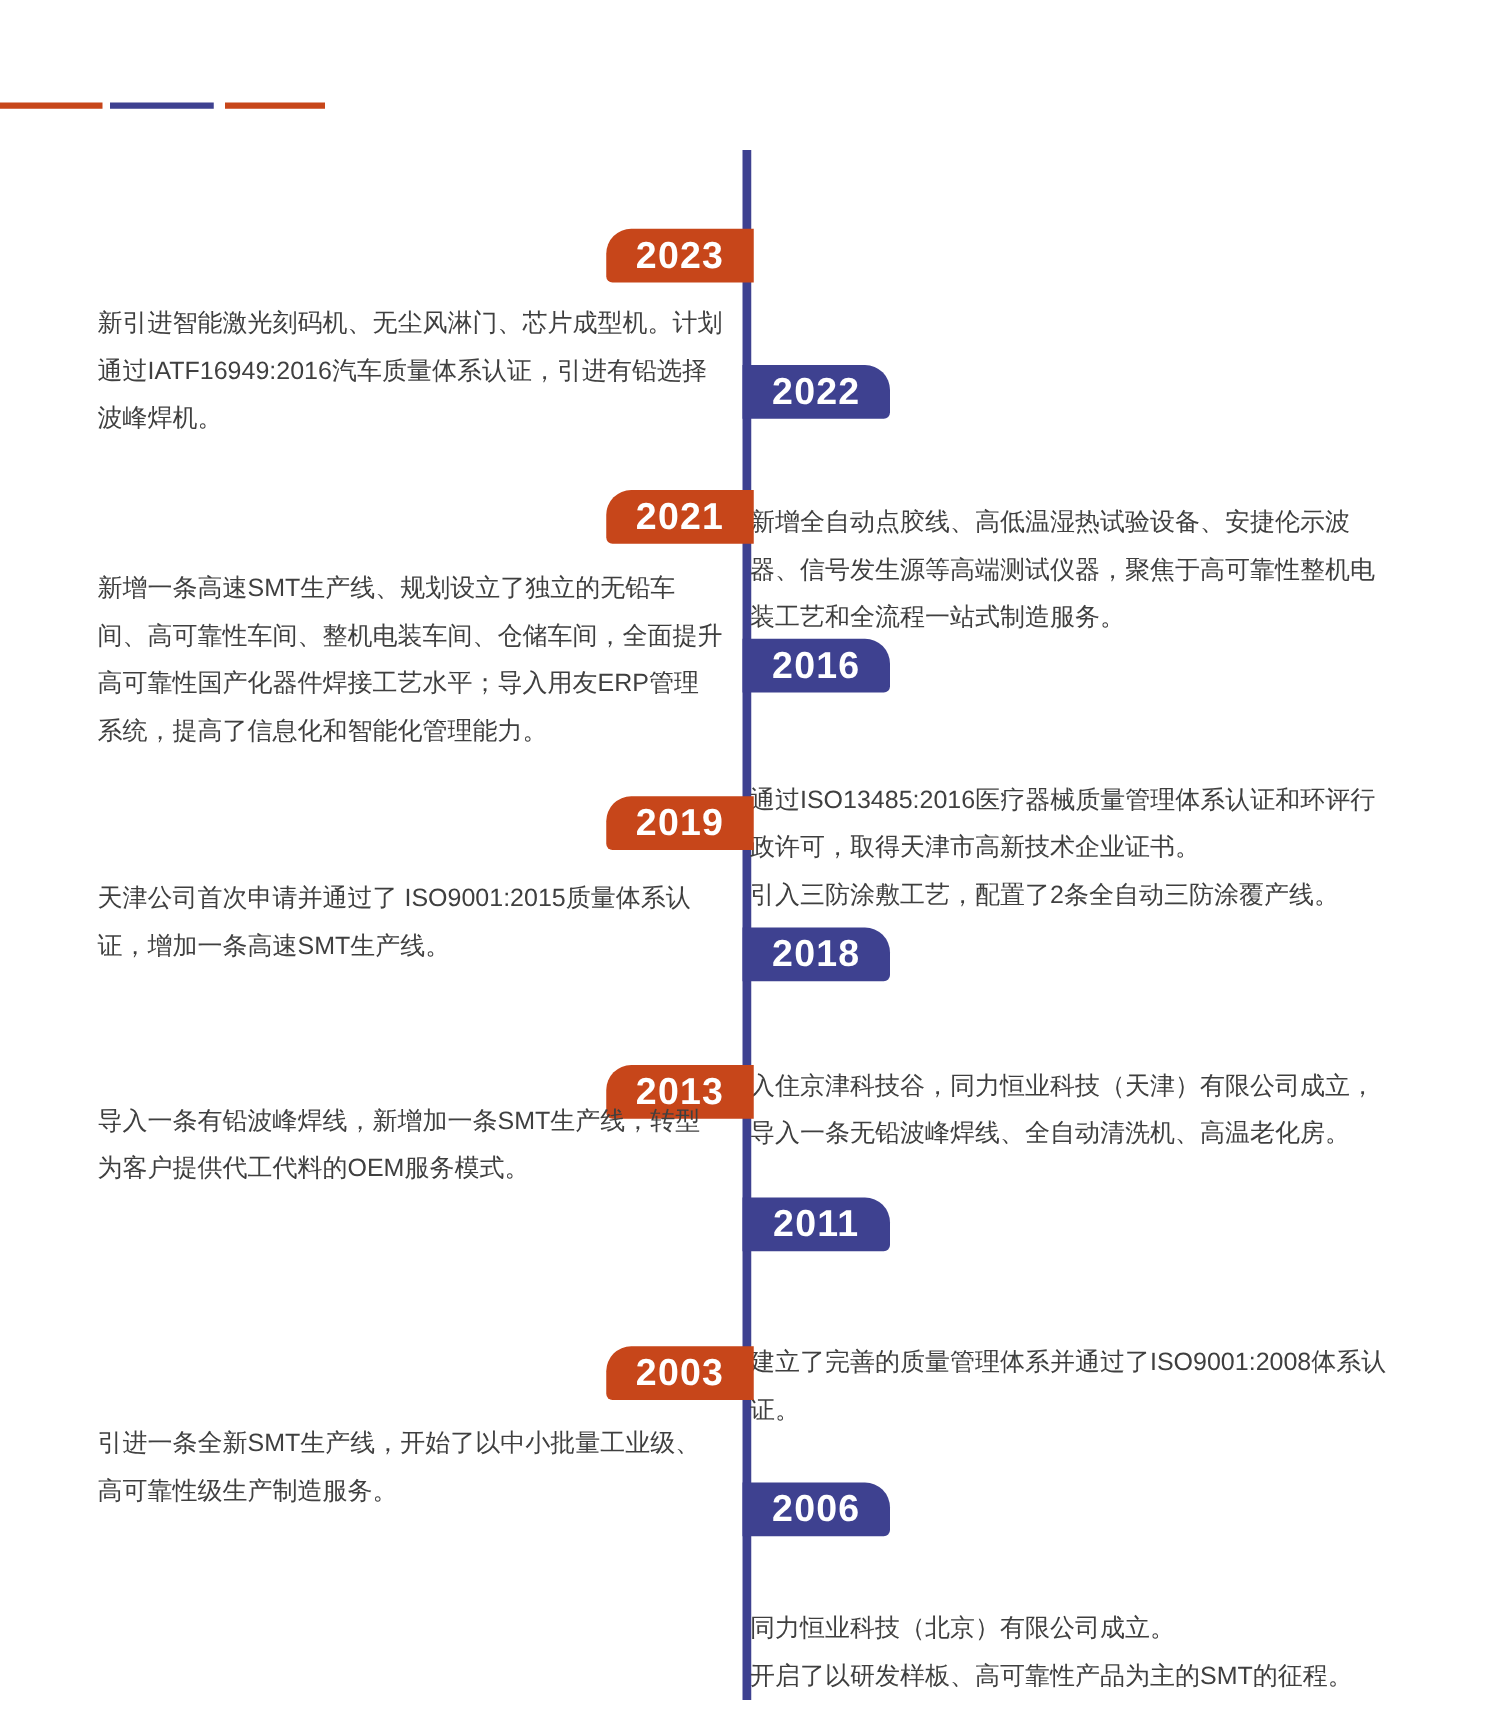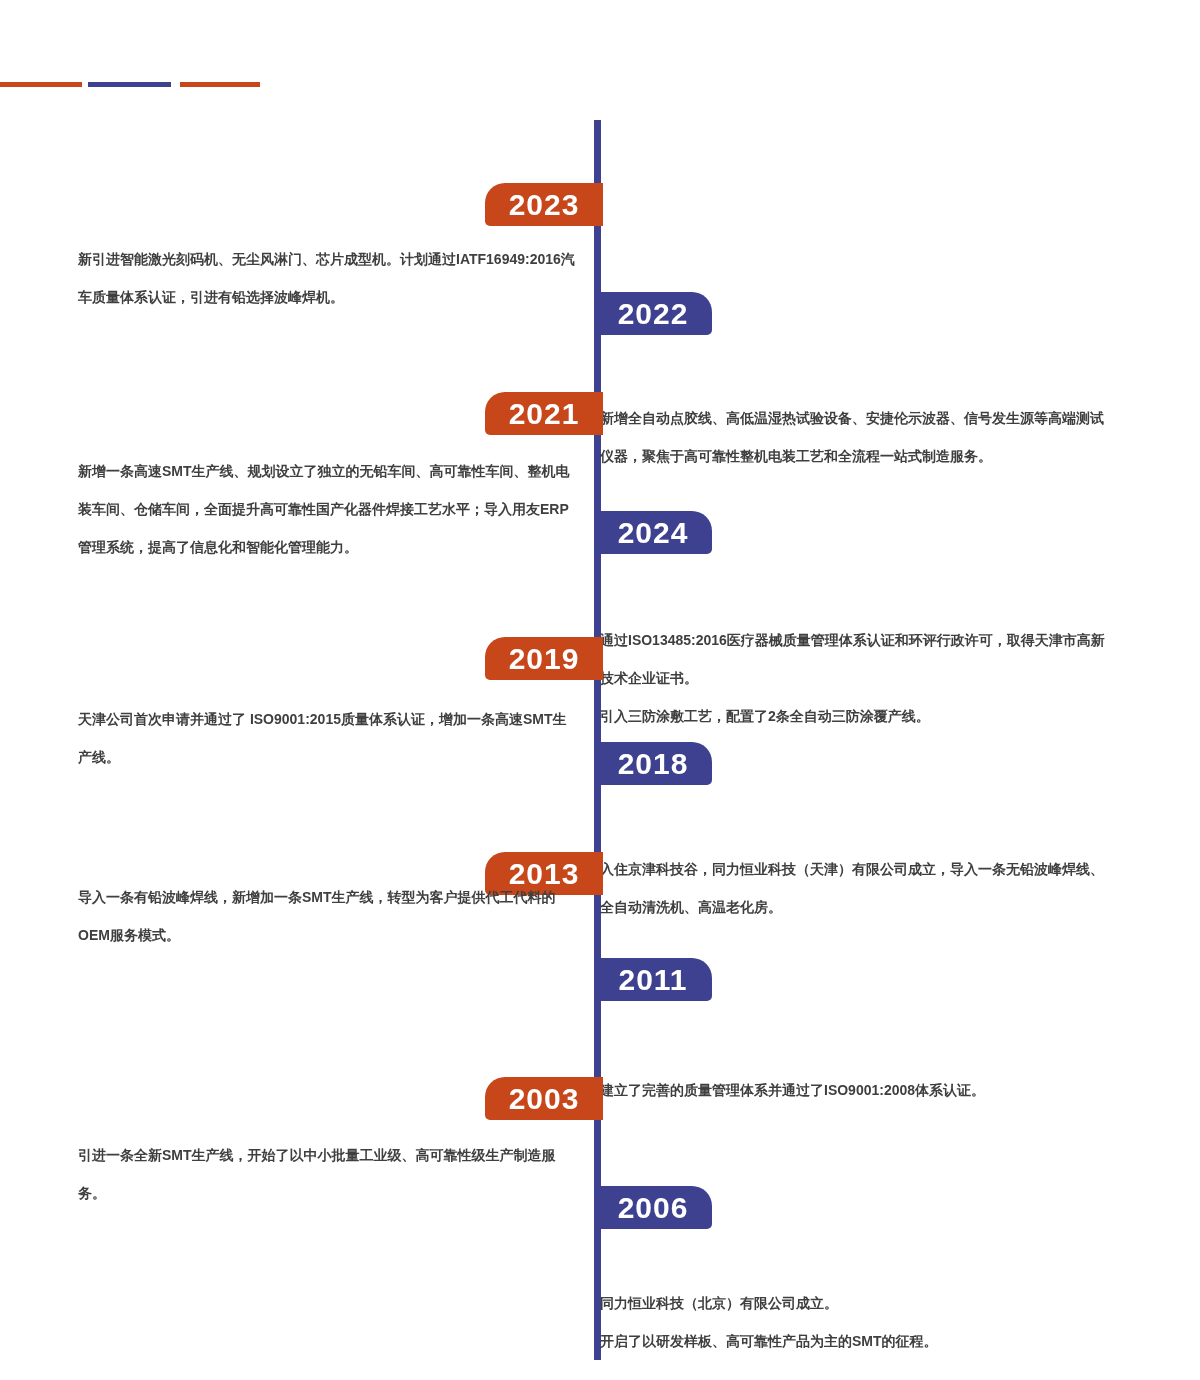--- a/index.html
+++ b/index.html
@@ -28,23 +28,22 @@
   }
   .badge{
     position:absolute;width:118px;height:43px;z-index:2;
     color:#ffffff;font-size:30px;font-weight:bold;letter-spacing:1px;
     display:flex;align-items:center;justify-content:center;
   }
   .badge.bleft{left:452px;background:var(--orange,#C7461A);border-radius:20px 0 0 5px;margin-left:33px;}
   .badge.bright{left:594px;background:var(--purple,#3E4190);border-radius:0 20px 5px 0;}
   .etext{
     position:absolute;z-index:2;
-    font-size:14px;line-height:38px;
+    font-size:20px;line-height:38px;
     color:var(--body_text,#3F3F3F);
-    font-weight:bold;
   }
   .etext p{margin:0;}
   .etext.tleft{left:78px;width:500px;}
   .etext.tright{left:600px;width:514px;margin-top:48px;}
 </style>
 </head>
 <body>
 
 <div class="page">
 
@@ -69,21 +68,21 @@
   </section>
 
   <section>
     <div class="badge bleft" style="top:392px">2021</div>
     <div class="etext tleft" style="top:452px">
       <p>新增一条高速SMT生产线、规划设立了独立的无铅车间、高可靠性车间、整机电装车间、仓储车间，全面提升高可靠性国产化器件焊接工艺水平；导入用友ERP管理系统，提高了信息化和智能化管理能力。</p>
     </div>
   </section>
 
   <section>
-    <div class="badge bright" style="top:511px">2024</div>
+    <div class="badge bright" style="top:511px">2016</div>
     <div class="etext tright" style="top:573px">
       <p>通过ISO13485:2016医疗器械质量管理体系认证和环评行政许可，取得天津市高新技术企业证书。</p>
       <p>引入三防涂敷工艺，配置了2条全自动三防涂覆产线。</p>
     </div>
   </section>
 
   <section>
     <div class="badge bleft" style="top:637px">2019</div>
     <div class="etext tleft" style="top:700px">
       <p>天津公司首次申请并通过了 ISO9001:2015质量体系认证，增加一条高速SMT生产线。</p>

